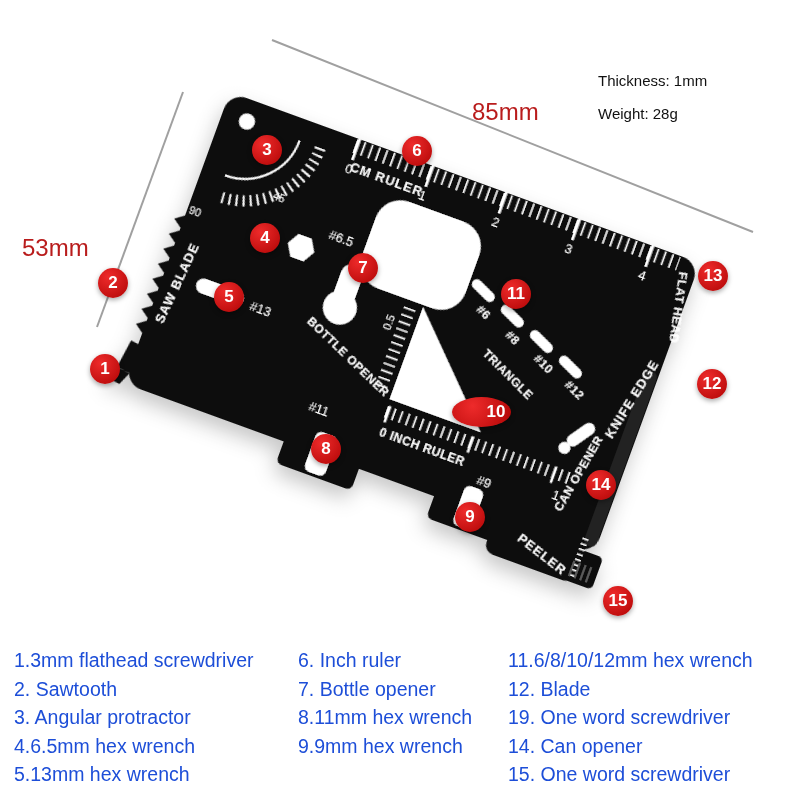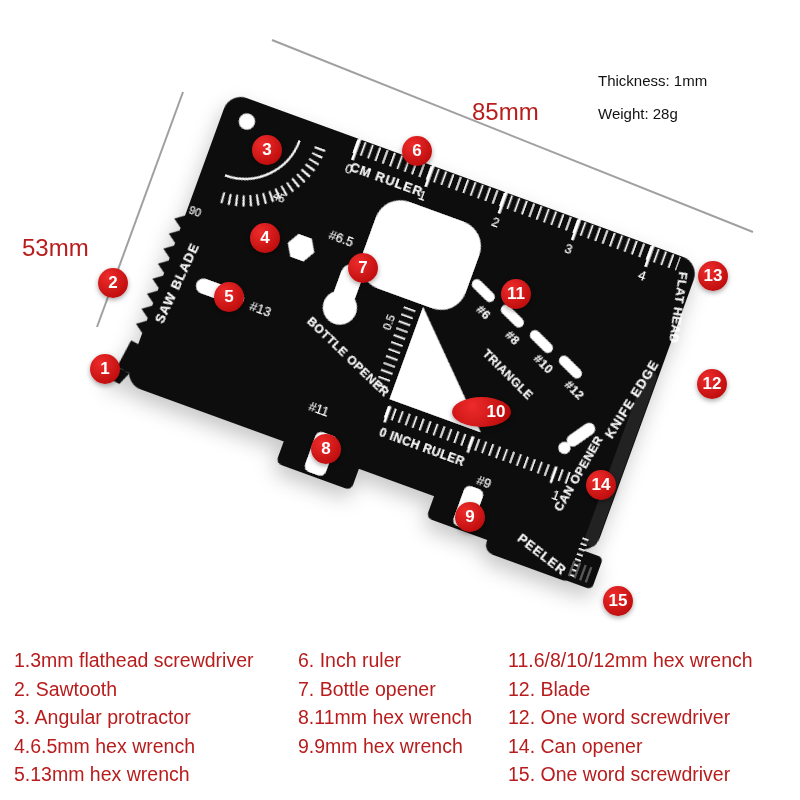--- a/index.html
+++ b/index.html
@@ -15,21 +15,21 @@
   .dim-85{left:472px;top:98px;}
   .dim-53{left:22px;top:186px;margin-top:48px;}
   .badge{
     position:absolute;width:30px;height:30px;border-radius:50%;
     background:radial-gradient(circle at 35% 30%, #ee2b2b, #b00404);
     color:#fff;font-weight:bold;font-size:17px;
     display:flex;align-items:center;justify-content:center;
     box-shadow:0 2px 5px rgba(0,0,0,.35);
     z-index:5;
   }
-  .legend{position:absolute;top:646px;font-size:19.5px;line-height:28.5px;color:#b91c1c;}
+  .legend{position:absolute;top:646px;font-size:19.5px;line-height:28.5px;color:#1d4ed8;}
   .legend div{white-space:nowrap;}
   .lg1{left:14px;}
   .lg2{left:298px;}
   .lg3{left:508px;}
   svg text{fill:#fff;font-family:"Liberation Sans", sans-serif;}
   svg .sm{font-size:11px;}
   svg .num{font-size:13px;}
   svg .lbl{font-size:13px;font-weight:bold;letter-spacing:1px;}
   svg .lbl2{font-size:12px;font-weight:bold;letter-spacing:.5px;}
 </style>
@@ -169,16 +169,16 @@
 </div>
 <div class="legend lg2">
   <div>6. Inch ruler</div>
   <div>7. Bottle opener</div>
   <div>8.11mm hex wrench</div>
   <div>9.9mm hex wrench</div>
 </div>
 <div class="legend lg3">
   <div>11.6/8/10/12mm hex wrench</div>
   <div>12. Blade</div>
-  <div>12. One word screwdriver</div>
+  <div>19. One word screwdriver</div>
   <div>14. Can opener</div>
   <div>15. One word screwdriver</div>
 </div>
 
 </body></html>

